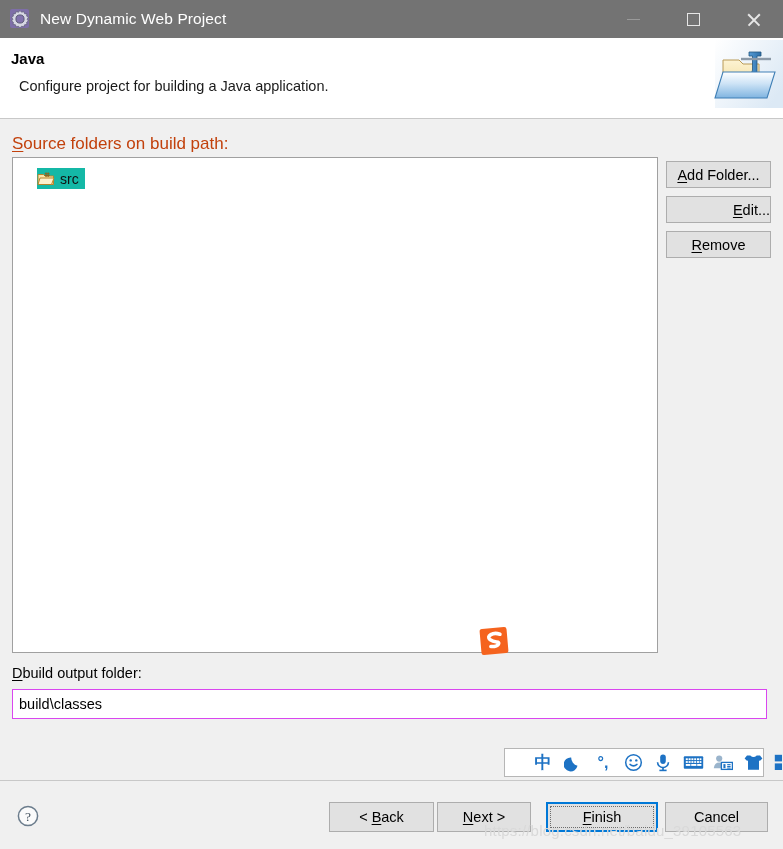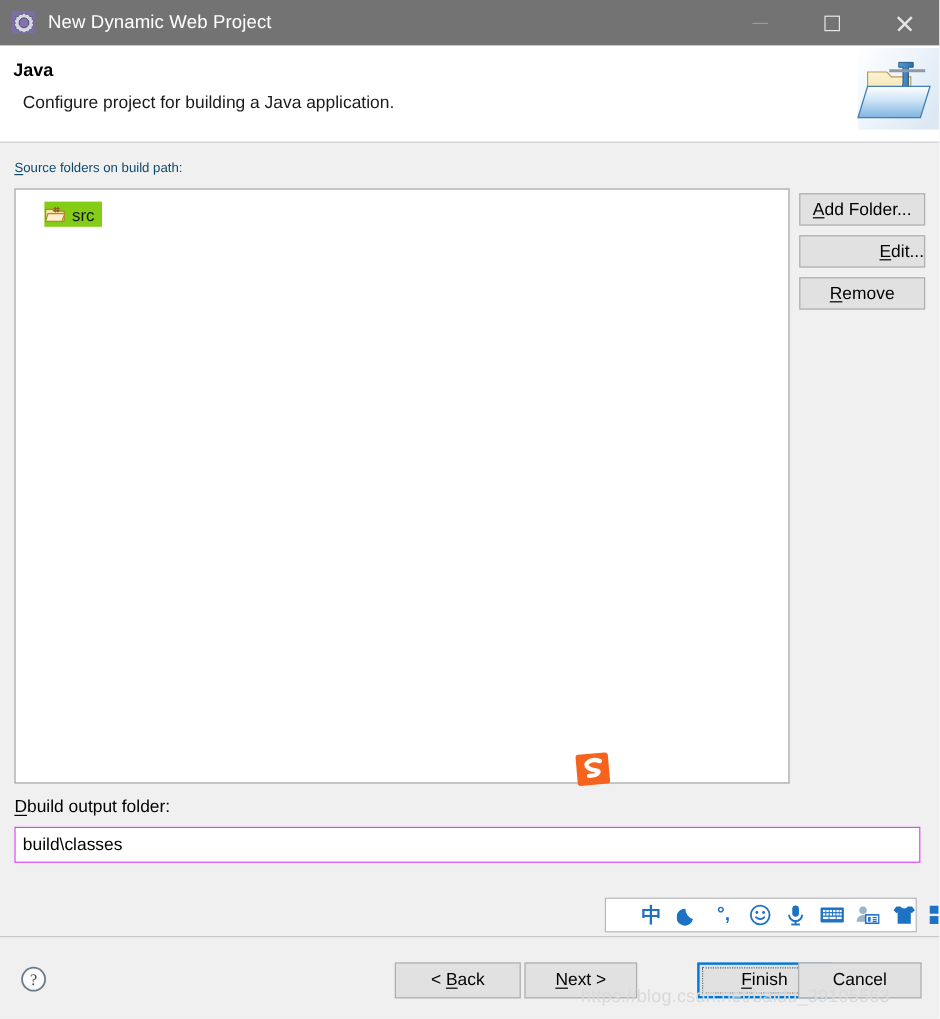--- a/index.html
+++ b/index.html
@@ -126,22 +126,22 @@
     position: absolute;
     left: 0; top: 119px;
     width: 783px;
     height: 661px;
     background: #f0f0f0;
   }
 
   .label-src {
     position: absolute;
     left: 12px; top: 15px;
-    font-size: 11px;
-    color: #0c4a6e;
+    font-size: 17px;
+    color: #c2410c;
   }
   .label-out {
     position: absolute;
     left: 12px; top: 546px;
     font-size: 14.5px;
     color: #000000;
   }
   .uline { text-decoration: underline; text-underline-offset: 2px; }
 
   .listbox {
@@ -153,21 +153,21 @@
     border: 1px solid #a0a0a0;
     box-sizing: border-box;
     overflow: hidden;
   }
   .list-item {
     position: absolute;
     left: 24px; top: 10px;
     height: 21px;
     display: flex;
     align-items: center;
-    background: #84cc16;
+    background: #14b8a6;
     padding-right: 6px;
     justify-content: space-between;
   }
   .pkg-icon {
     width: 18px; height: 16px;
     margin-right: 5px;
     flex: 0 0 auto;
   }
   .list-item-label {
     font-size: 14px;
@@ -235,21 +235,20 @@
     color: #000000;
     padding: 0;
     cursor: default;
   }
   .foot-btn.back   { left: 329px; width: 105px; }
   .foot-btn.next   { left: 437px; width: 94px; }
   .foot-btn.finish {
     left: 546px; width: 112px;
     border: 2px solid #0078d7;
     background: #e1e1e1;
-    margin-left: 35px;
   }
   .foot-btn.finish .inner-focus {
     position: absolute;
     left: 2px; top: 2px; right: 2px; bottom: 2px;
     border: 1px dotted #6d6d6d;
     pointer-events: none;
   }
   .foot-btn.cancel { left: 665px; width: 103px; }
 
   .watermark {

